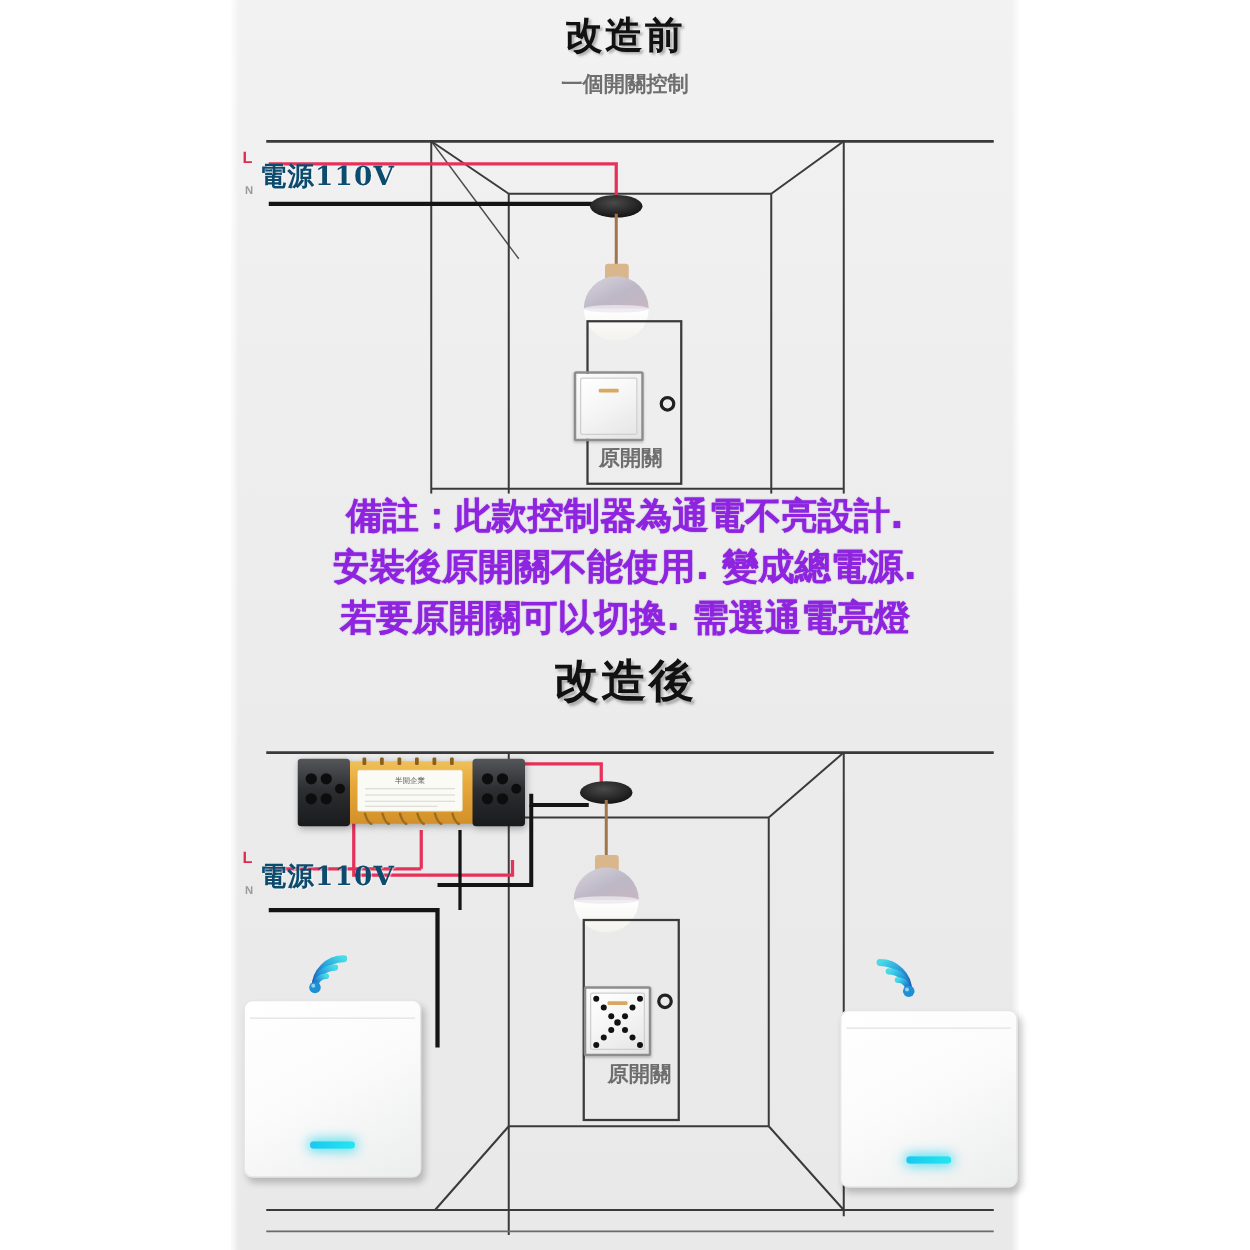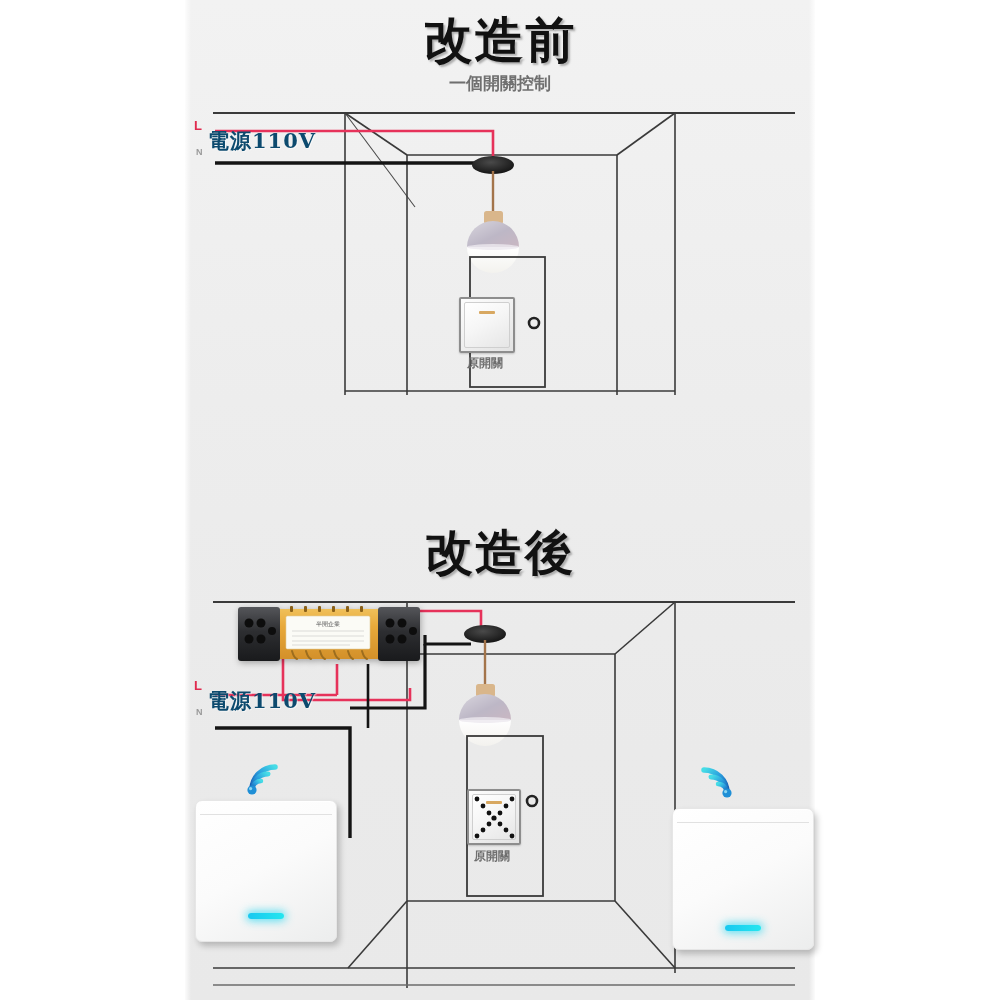--- a/index.html
+++ b/index.html
@@ -36,23 +36,23 @@
     font-weight:bold;color:#111;
     letter-spacing:2px;
     text-shadow:2px 2px 2px rgba(120,120,120,.55);
     font-family:"DejaVu Sans","Liberation Sans",sans-serif;
   }
   .h-sub{
     position:absolute;width:100%;text-align:center;
     color:#6f6f6f;font-weight:600;
     font-family:"DejaVu Sans","Liberation Sans",sans-serif;
   }
-  #title-before{ top:8px;  font-size:49px; }
-  #sub-before  { top:72px; font-size:17px; }
-  #title-after { top:521px; font-size:48px; }
+  #title-before{ top:8px;  font-size:30px; }
+  #sub-before  { top:56px; font-size:17px; }
+  #title-after { top:521px; font-size:36px; }
   #sub-after   { top:562px; font-size:16px; }
 
   
   #note{
     position:absolute;
     left:185px; top:392px; width:630px;
     text-align:center;
     color:#8e24e0;
     font-weight:bold;
     font-size:29px;
@@ -97,22 +97,22 @@
   .orig-switch .face{
     position:absolute;left:3px;top:3px;right:3px;bottom:3px;
     background:linear-gradient(150deg,#ffffff 0%,#f6f6f6 45%,#e6e6e6 100%);
     border:1px solid #cfcfcf;border-radius:2px;
   }
   .orig-switch .rocker{
     position:absolute;left:50%;transform:translateX(-50%);
     width:16px;height:3px;background:#d8a861;border-radius:1px;
   }
   .sw-caption{
-    position:absolute;text-align:center;width:90px;
-    font-size:12px;color:#6e6e6e;font-weight:600;
+    position:absolute;text-align:right;width:90px;
+    font-size:17px;color:#6e6e6e;font-weight:600;
     font-family:"DejaVu Sans","Liberation Sans",sans-serif;
     z-index:14;
   }
 
   
   #controller{
     position:absolute;left:238px;top:605px;width:182px;height:60px;z-index:20;
     filter:drop-shadow(1px 2px 3px rgba(0,0,0,.3));
   }
 
@@ -208,20 +208,23 @@
   <div class="ln-label ln-L" style="left:194px;top:118px;">L</div>
   <div class="ln-label ln-N" style="left:196px;top:147px;">N</div>
   <div class="pw-label" style="left:208px;top:127px;">電源110V</div>
 
   <div class="orig-switch" style="left:459px;top:297px;width:52px;height:52px;">
     <div class="face"></div>
     <div class="rocker" style="top:12px;"></div>
   </div>
   <div class="sw-caption" style="left:440px;top:355px;">原開關</div>
 
+  <div id="note">備註：此款控制器為通電不亮設計.
+安裝後原開關不能使用. 變成總電源.
+若要原開關可以切換. 需選通電亮燈</div>
 
   <div class="h-title" id="title-after">改造後</div>
 
   <svg class="scene" id="scene-after" viewBox="0 0 630 400">
     <defs>
       <linearGradient id="domeGrad2" x1="0" y1="0" x2="1" y2="1">
         <stop offset="0%" stop-color="#d9d6de"></stop>
         <stop offset="55%" stop-color="#bdb7c6"></stop>
         <stop offset="100%" stop-color="#c9b7c2"></stop>
       </linearGradient>

